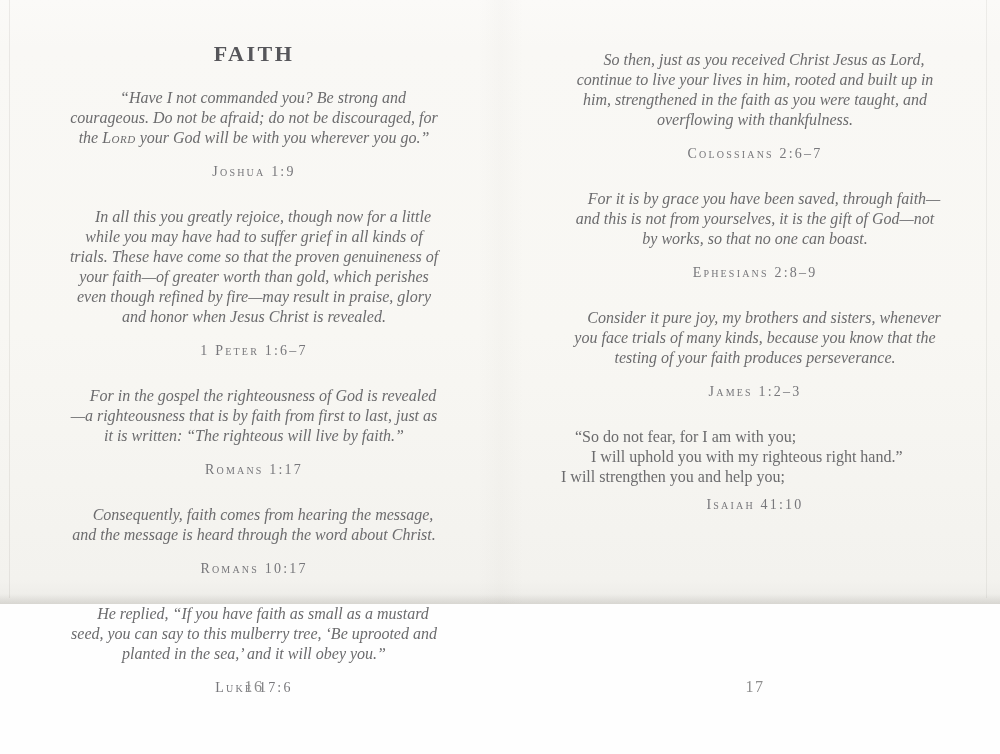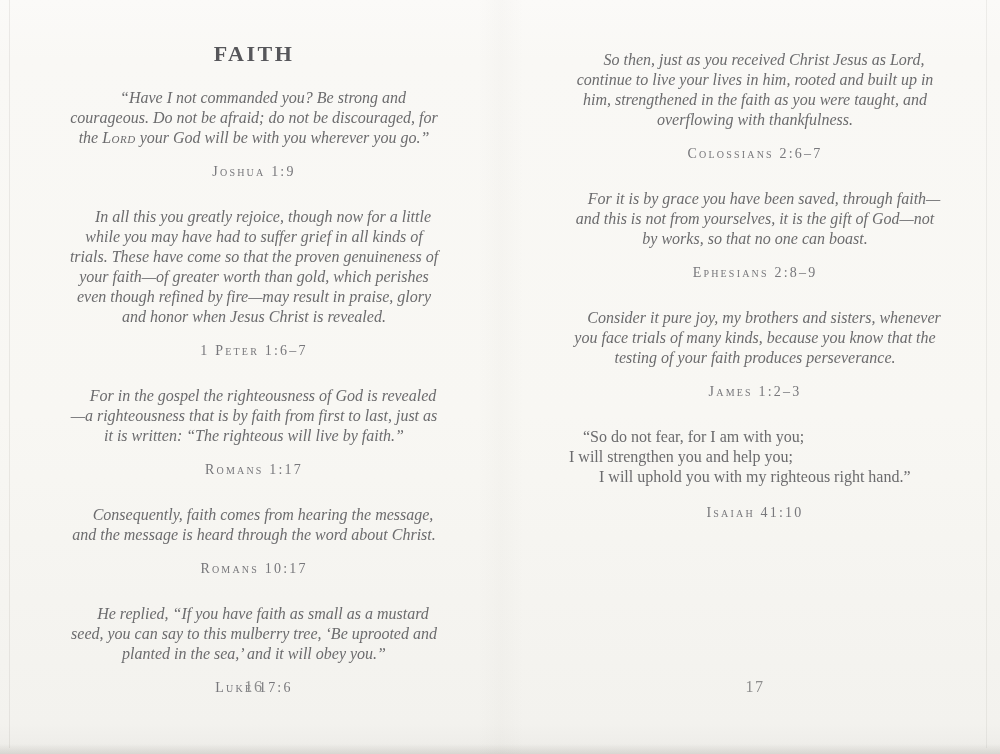--- a/index.html
+++ b/index.html
@@ -4,21 +4,21 @@
 <style>
   html, body { margin: 0; padding: 0; }
   body {
     width: 1000px; height: 754px;
     background: #fefefe;
     font-family: "Liberation Serif", "DejaVu Serif", serif;
     overflow: hidden;
   }
   .spread {
     position: relative;
-    width: 1000px; height: 754px;
+    width: 1000px; height: 604px;
     background: linear-gradient(180deg, #fbfaf8 0%, #f9f8f5 8%, #f8f7f3 55%, #f3f2ee 96%, #ecebe7 100%);
   }
   
   .edge-left {
     position: absolute; left: 9px; top: 0; bottom: 6px; width: 1px;
     background: rgba(120,115,105,0.12);
   }
   .edge-right {
     position: absolute; right: 13px; top: 0; bottom: 6px; width: 1px;
     background: rgba(120,115,105,0.10);
@@ -63,21 +63,21 @@
     display: block;
     text-align: center;
     font-variant: small-caps;
     font-size: 14px;
     letter-spacing: 2.2px;
     color: #77777b;
     margin: 6px 0 25px 0;
   }
   .verse-block:last-child .verse-reference { margin-bottom: 0; }
 
-  .poem { margin: 16px; }
+  .poem { margin: 8px; }
   .poem-line { text-indent: 0; margin: 0; }
   .poem-line.first  { padding-left: 14px; }
   .poem-line.hang   { padding-left: 30px; }
 
   .page-number {
     position: absolute;
     top: 678px;
     width: 404px;
     text-align: center;
     font-size: 16px;
@@ -142,22 +142,22 @@
 
     <div class="verse-block">
       <p class="verse-text">Consider it pure joy, my brothers and sisters, whenever you face trials of many kinds, because you know that the testing of your faith produces perseverance.</p>
       <span class="verse-reference">James 1:2–3</span>
     </div>
 
 
     <div class="verse-block">
       <div class="poem">
         <div class="poem-line first">“So do not fear, for I am with you;</div>
+        <div class="poem-line hang">I will uphold you with my righteous right hand.”</div>
         <div class="poem-line">I will strengthen you and help you;</div>
-        <div class="poem-line hang">I will uphold you with my righteous right hand.”</div>
       </div>
       <span class="verse-reference">Isaiah 41:10</span>
     </div>
 
   </div>
 
   <div class="page-number pn-left">16</div>
   <div class="page-number pn-right">17</div>
 
 </div>

